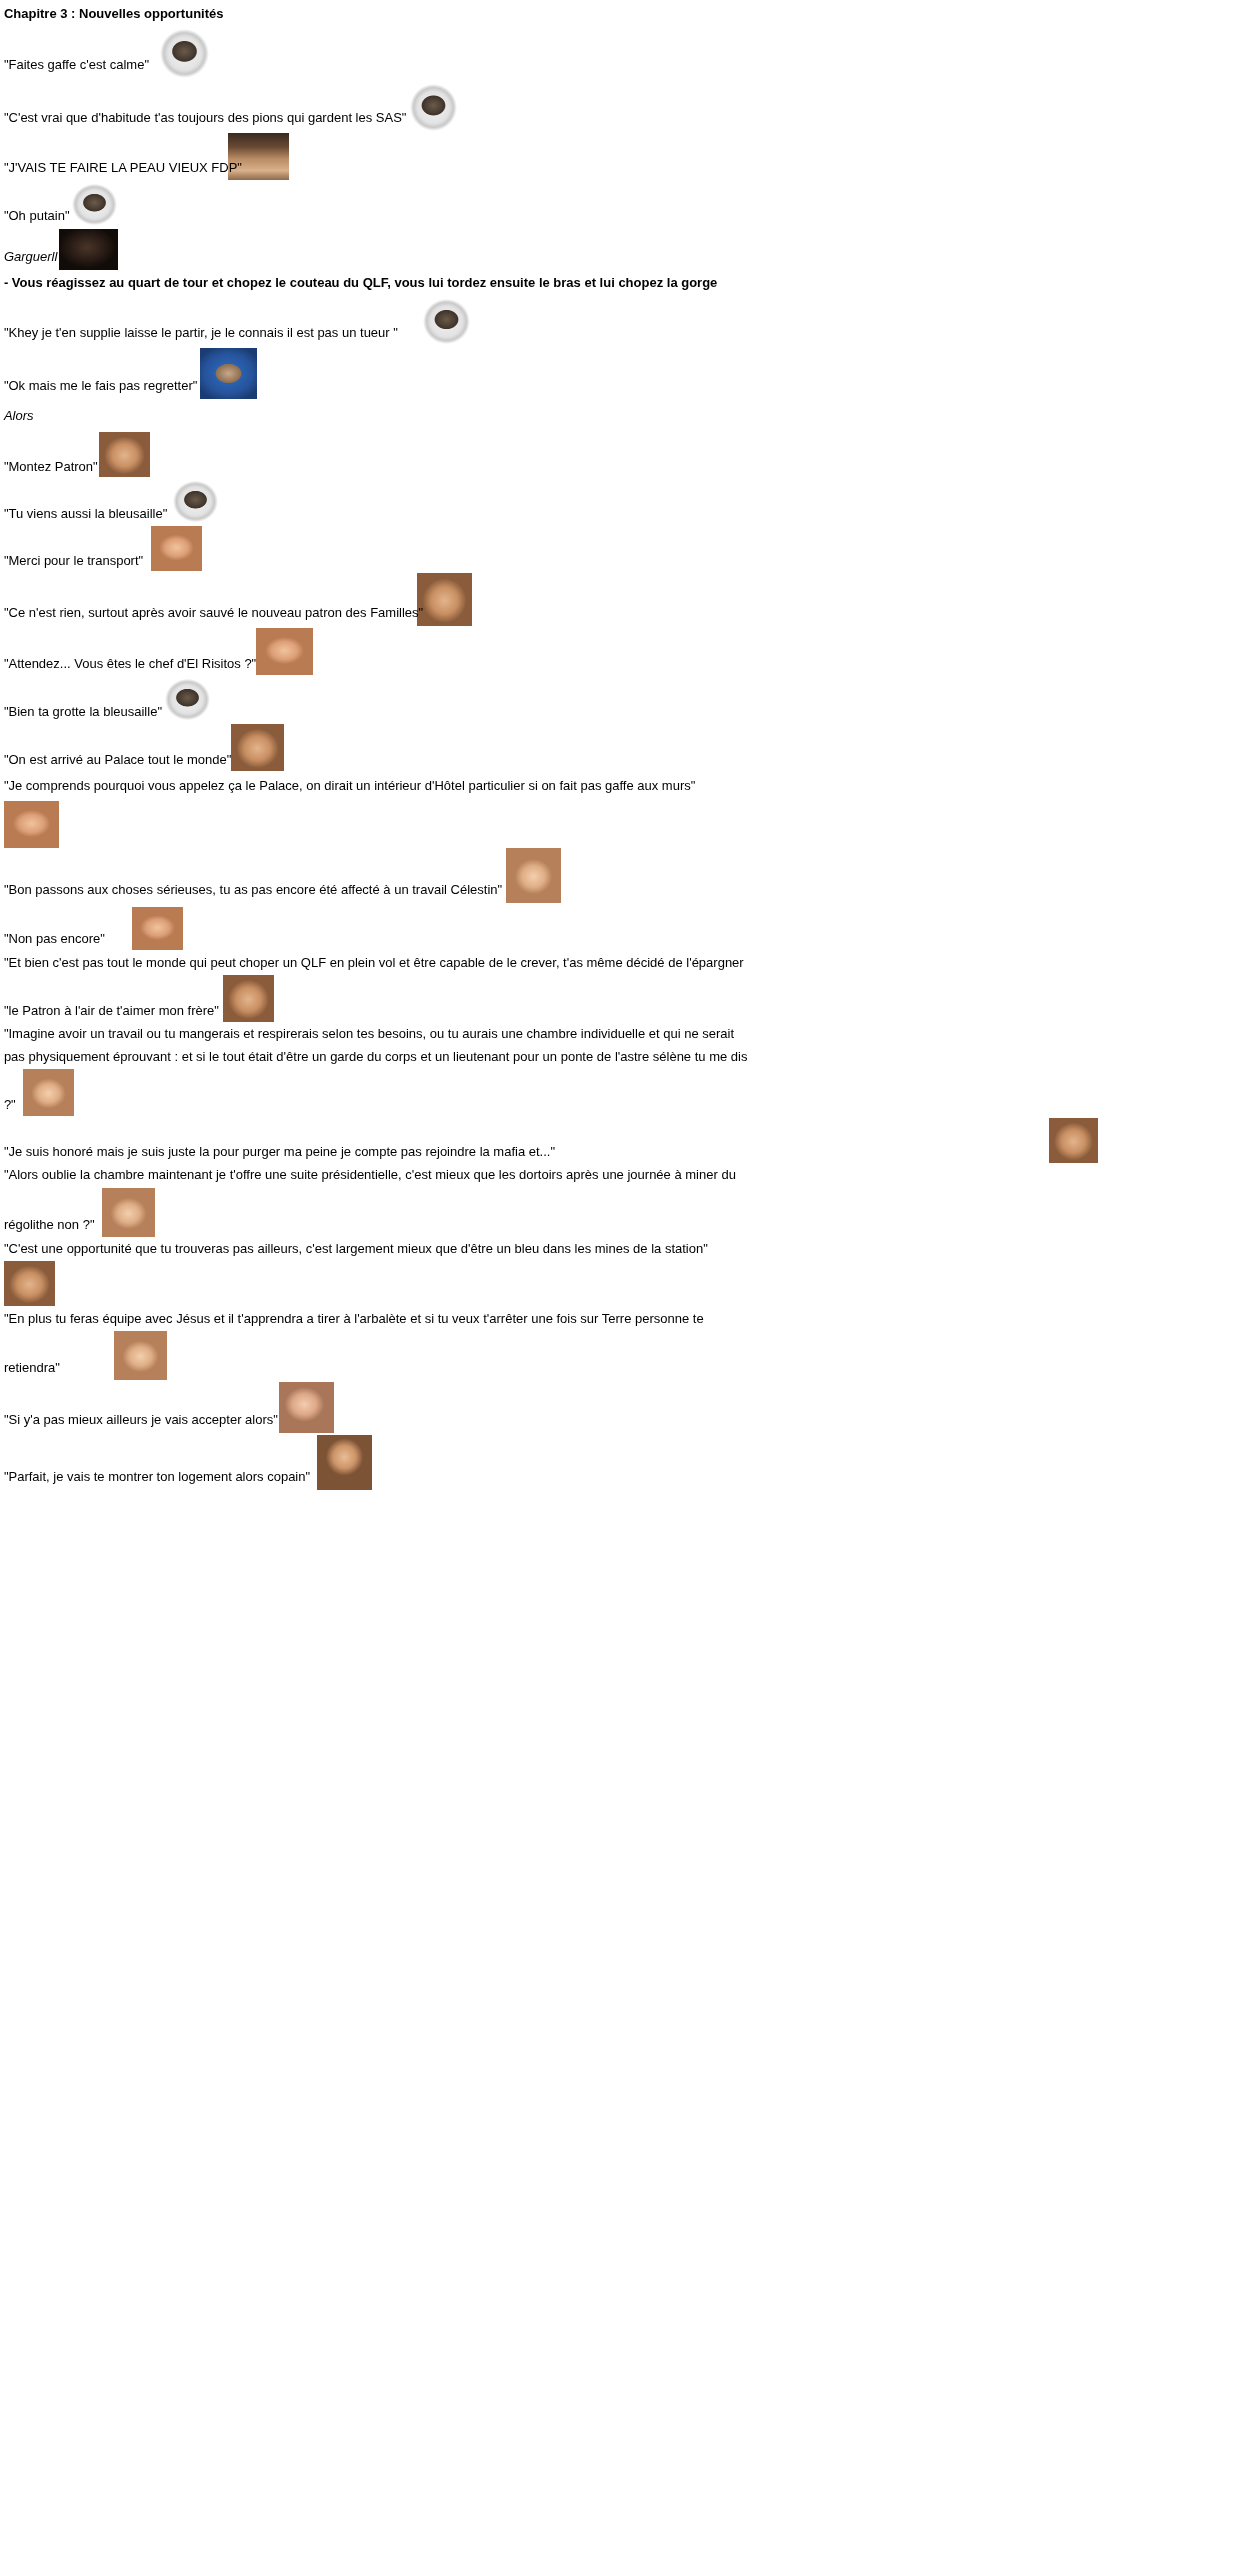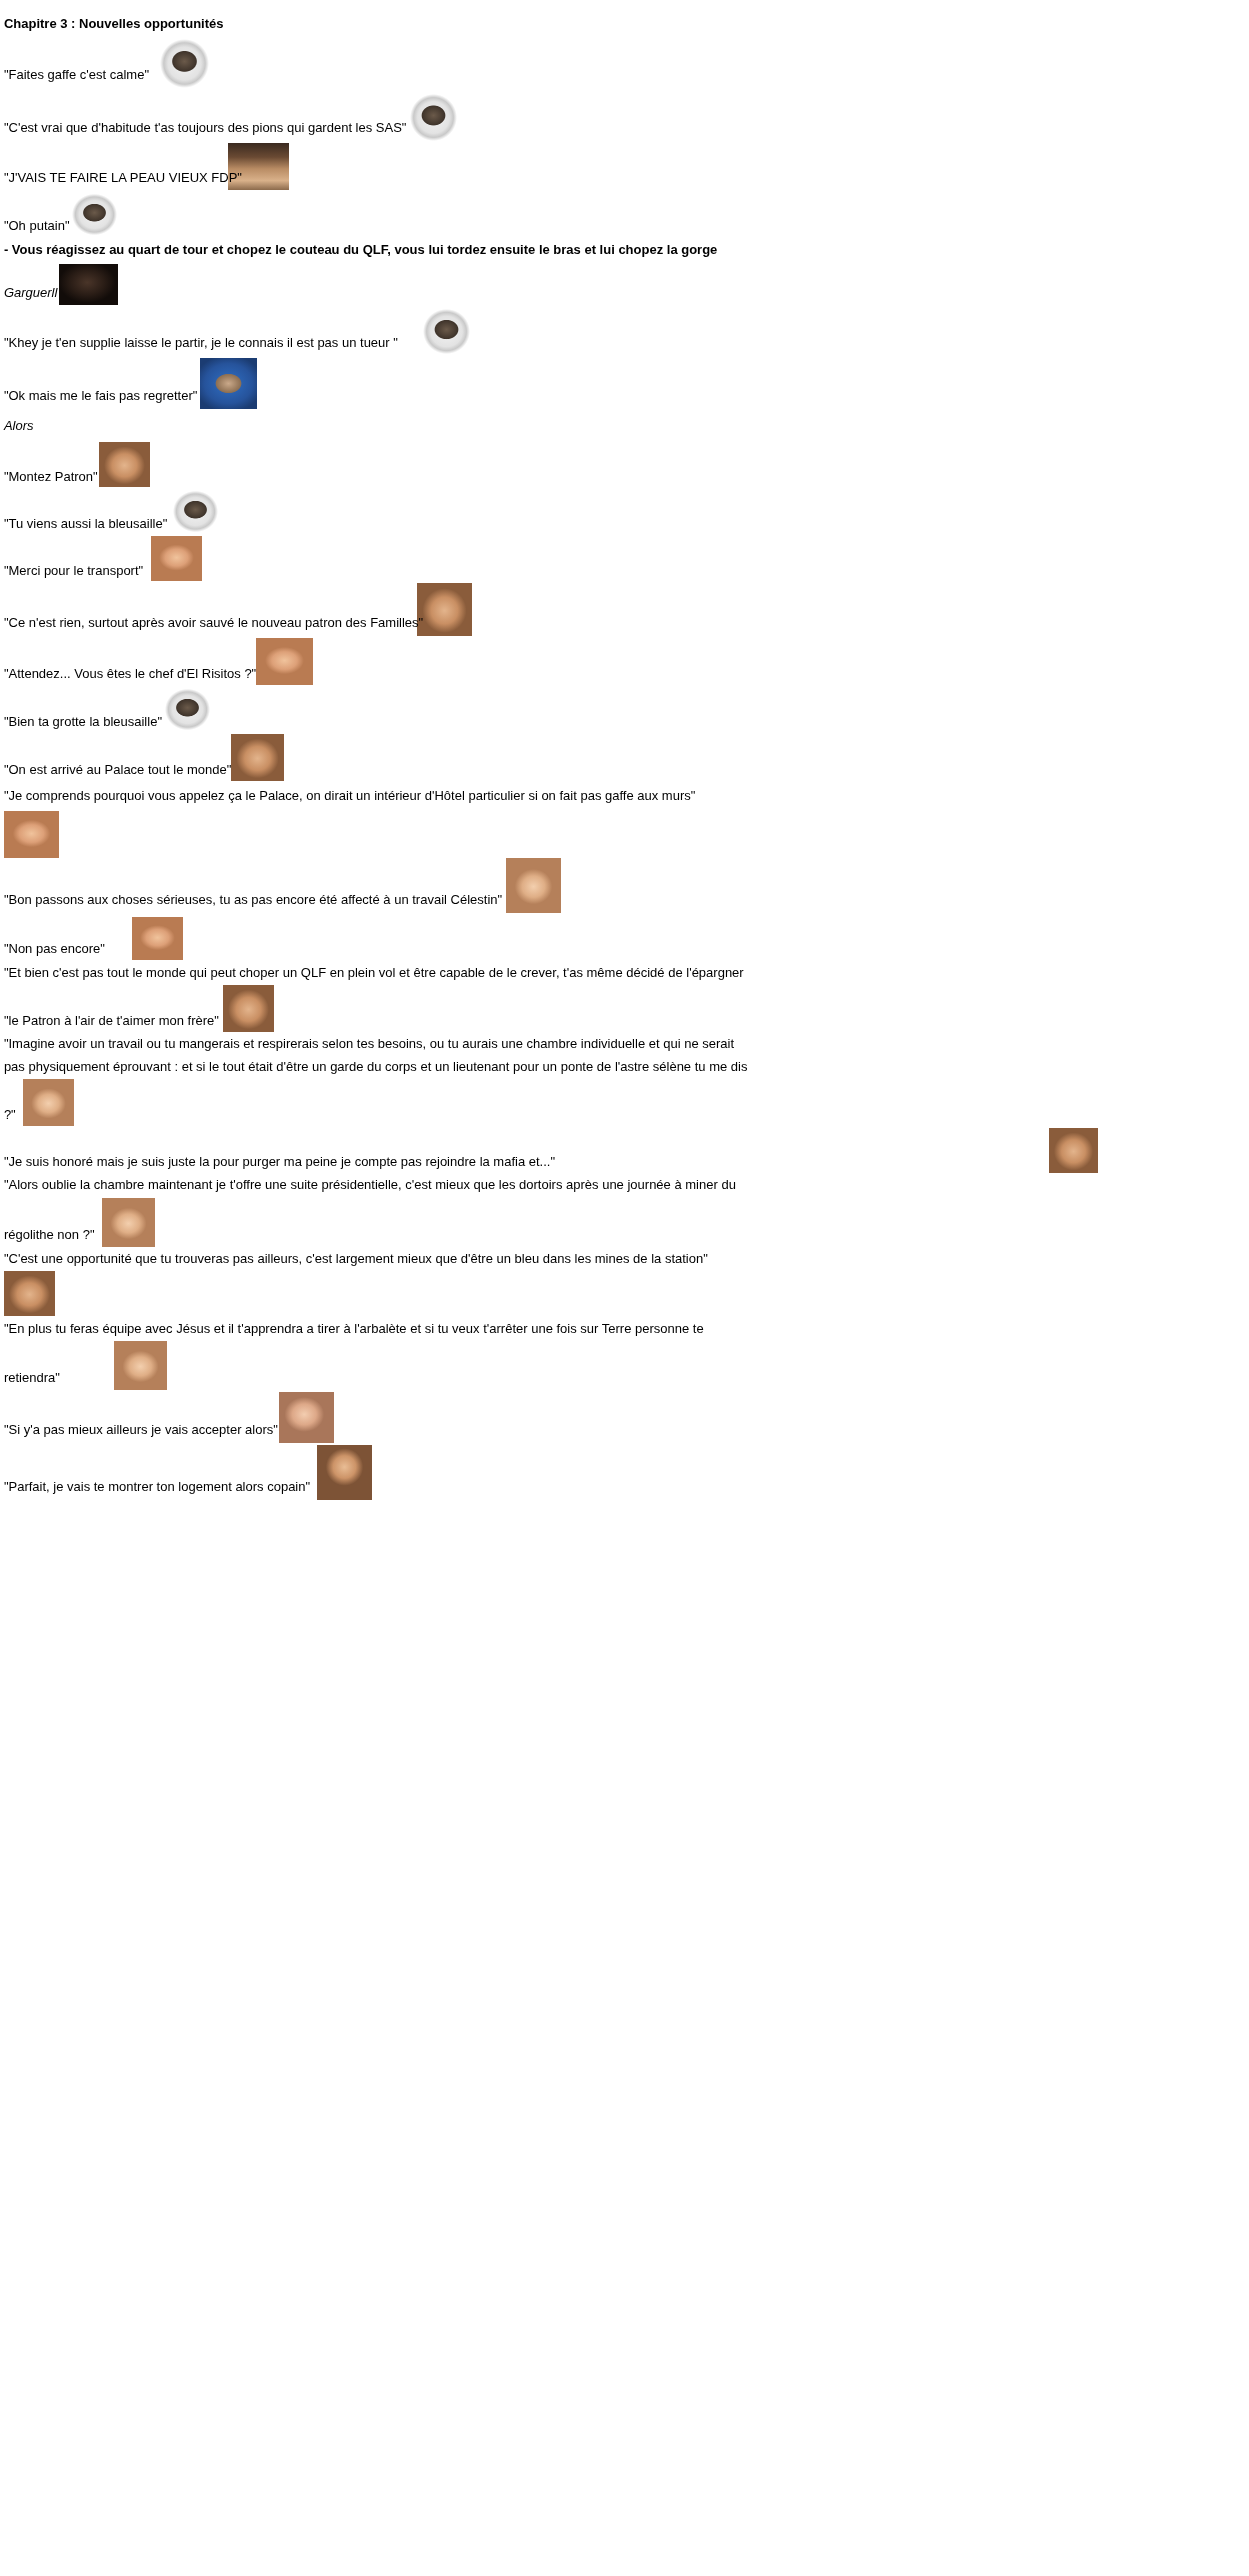--- a/index.html
+++ b/index.html
@@ -10,21 +10,21 @@
   body {
     width: 1249px;
     font-family: "Liberation Sans", sans-serif;
     font-size: 13px;
     color: #000000;
     -webkit-font-smoothing: antialiased;
   }
   #page {
     width: 1249px;
     position: relative;
-    padding-top: 16px;
+    padding-top: 6px;
     box-sizing: border-box;
   }
   .chapter-title {
     font-weight: bold;
     font-size: 13px;
     padding-left: 3.9px;
     margin-bottom: 5.9px;
   }
   
   .line {
@@ -118,29 +118,29 @@
   <div class="block" style="height:49px;">
     <span class="avatar-float f-sunglass" style="left:228px; top:0px; width:61px; height:47px;"></span>
     <div class="line" style="position:absolute; left:0; top:26px;">"J'VAIS TE FAIRE LA PEAU VIEUX FDP"</div>
   </div>
 
   <div class="block" style="height:47px;">
     <span class="avatar-float f-helmet" style="left:71px; top:0px; width:47px; height:45px;"></span>
     <div class="line" style="position:absolute; left:0; top:25.4px;">"Oh putain"</div>
   </div>
 
-  <div class="block" style="height:25.4px;">
-    <div class="line bold" style="position:absolute; left:0; top:2px;">- Vous réagissez au quart de tour et chopez le couteau du QLF, vous lui tordez ensuite le bras et lui chopez la gorge</div>
-  </div>
-
   <div class="block" style="height:43px;">
     <span class="avatar-float f-dark" style="left:59px; top:0px; width:59px; height:41px;"></span>
     <div class="line italic" style="position:absolute; left:0; top:19.5px;">Garguerll</div>
   </div>
 
+  <div class="block" style="height:25.4px;">
+    <div class="line bold" style="position:absolute; left:0; top:2px;">- Vous réagissez au quart de tour et chopez le couteau du QLF, vous lui tordez ensuite le bras et lui chopez la gorge</div>
+  </div>
+
   <div class="block" style="height:51px;">
     <span class="avatar-float f-helmet" style="left:422px; top:0px; width:49px; height:49px;"></span>
     <div class="line" style="position:absolute; left:0; top:27px;">"Khey je t'en supplie laisse le partir, je le connais il est pas un tueur "</div>
   </div>
 
   <div class="block" style="height:53px;">
     <span class="avatar-float f-helmet-blue" style="left:200px; top:0px; width:57px; height:51px;"></span>
     <div class="line" style="position:absolute; left:0; top:29px;">"Ok mais me le fais pas regretter"</div>
   </div>
 

